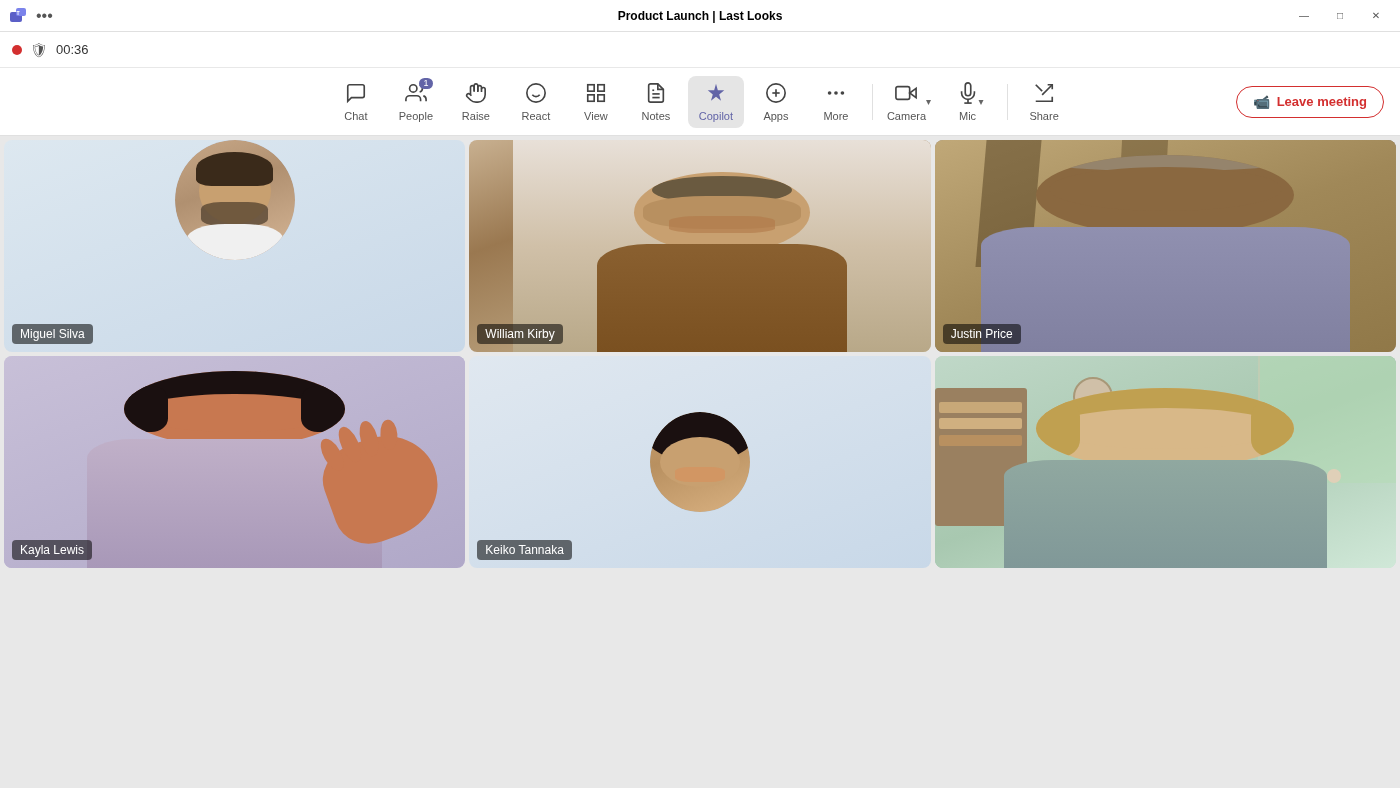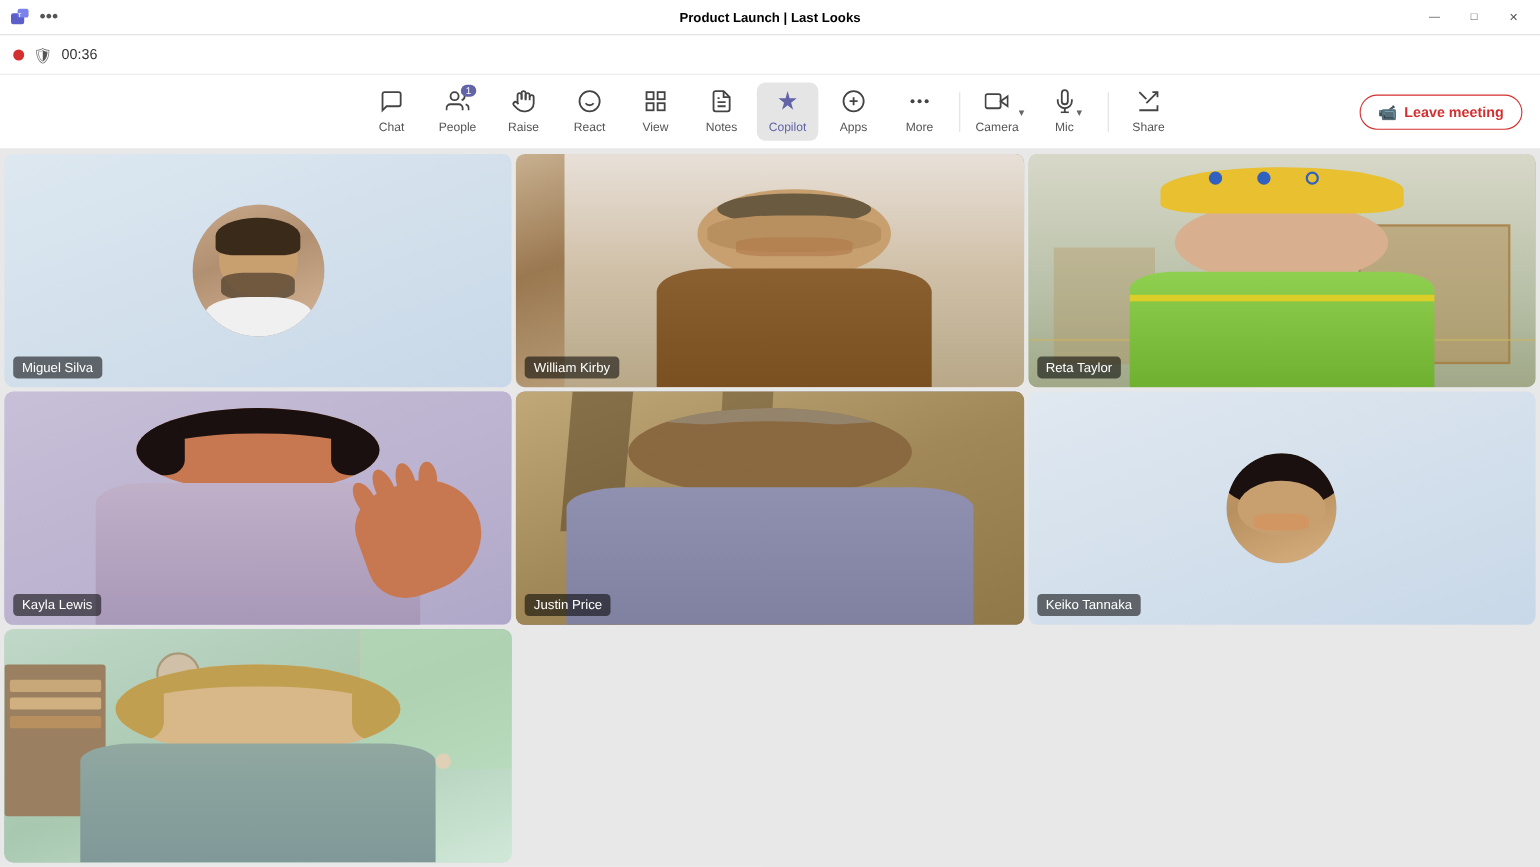--- a/index.html
+++ b/index.html
@@ -182,21 +182,20 @@
     }
     .video-cell {
       position: relative;
       background: #2a2a2a;
       border-radius: 8px;
       overflow: hidden;
     }
     .video-cell.avatar-cell {
       background: #e8eef4;
       display: flex;
-      align-items: center;
       justify-content: center;
     }
     .participant-avatar {
       width: 120px;
       height: 120px;
       border-radius: 50%;
       background: #c0c8d8;
       overflow: hidden;
       display: flex;
       align-items: center;
@@ -445,50 +444,41 @@
         </div>
 
         <div style="position:absolute;top:40%;left:0;width:100%;height:60%;background:linear-gradient(180deg,#8a6030 0%,#7a5020 100%);border-radius:20% 20% 0 0;"></div>
       </div>
     </div>
     <span class="participant-name">William Kirby</span>
   </div>
 
 
 
-  <div class="video-cell" style="background:linear-gradient(160deg,#c0d0b8 0%,#a0c090 50%,#b8d0a8 100%);">
+
+  <div class="video-cell" style="background:linear-gradient(160deg,#988878 0%,#786858 50%,#a89888 100%);">
     <div style="width:100%;height:100%;position:relative;overflow:hidden;">
 
-      <div style="position:absolute;top:0;left:0;right:0;bottom:0;background:linear-gradient(180deg,#d8d8c8 0%,#b8c0a8 60%,#a0a888 100%);"></div>
-
-      <div style="position:absolute;top:30%;right:5%;width:30%;height:60%;background:rgba(180,140,80,0.5);border:2px solid rgba(160,120,60,0.7);"></div>
-      <div style="position:absolute;top:40%;left:5%;width:20%;height:50%;background:rgba(180,140,80,0.3);"></div>
-
-      <div style="position:absolute;bottom:20%;left:0;right:0;height:2px;background:rgba(200,180,100,0.6);"></div>
-
-      <div style="position:absolute;bottom:0;left:20%;width:60%;height:90%;">
-
-        <div style="position:absolute;top:-5%;left:10%;width:80%;height:22%;background:#e8c030;border-radius:50% 50% 20% 20%;z-index:2;">
-
-          <div style="position:absolute;top:10%;left:20%;width:12px;height:12px;background:#3060c0;border-radius:50%;"></div>
-          <div style="position:absolute;top:10%;left:40%;width:12px;height:12px;background:#3060c0;border-radius:50%;"></div>
-          <div style="position:absolute;top:10%;left:60%;width:12px;height:12px;background:#e8c030;border-radius:50%;border:2px solid #3060c0;"></div>
+      <div style="position:absolute;top:0;left:0;right:0;bottom:0;background:linear-gradient(160deg,#c0a878 0%,#a08858 50%,#907848 100%);"></div>
+
+      <div style="position:absolute;top:0;left:10%;width:12%;height:60%;background:rgba(80,60,30,0.5);transform:skewX(-5deg);"></div>
+      <div style="position:absolute;top:0;left:40%;width:10%;height:55%;background:rgba(80,60,30,0.4);transform:skewX(-3deg);"></div>
+
+      <div style="position:absolute;bottom:0;left:10%;width:80%;height:95%;">
+
+        <div style="position:absolute;top:2%;left:15%;width:70%;height:40%;background:#8a6840;border-radius:50%;overflow:hidden;">
+
+          <div style="position:absolute;top:0%;left:5%;width:90%;height:20%;background:#a0a098;border-radius:50%;opacity:0.5;"></div>
+          <div style="position:absolute;top:15%;left:5%;width:90%;height:55%;background:#8a6840;border-radius:50%;"></div>
         </div>
 
-        <div style="position:absolute;top:12%;left:15%;width:70%;height:38%;background:#d8b090;border-radius:50%;overflow:hidden;">
-          <div style="position:absolute;top:20%;left:10%;width:80%;height:30%;background:#d8b090;border-radius:40%;"></div>
-        </div>
-
-        <div style="position:absolute;top:45%;left:0;width:100%;height:55%;background:linear-gradient(180deg,#90d050 0%,#70b030 100%);border-radius:15% 15% 0 0;">
-
-          <div style="position:absolute;top:20%;left:0;right:0;height:6px;background:#f0d020;opacity:0.8;"></div>
-        </div>
-      </div>
-    </div>
-    <span class="participant-name">Reta Taylor</span>
+        <div style="position:absolute;top:38%;left:0;width:100%;height:62%;background:linear-gradient(180deg,#9090b0 0%,#8080a0 100%);border-radius:15% 15% 0 0;"></div>
+      </div>
+    </div>
+    <span class="participant-name">Justin Price</span>
   </div>
 
   <div class="video-cell" style="background:linear-gradient(160deg,#d0c8e0 0%,#b0a8d0 50%,#e8e0f0 100%);">
     <div style="width:100%;height:100%;position:relative;overflow:hidden;">
       <div style="position:absolute;top:0;left:0;right:0;bottom:0;background:linear-gradient(160deg,#c8c0d8 0%,#b0a8c8 100%);"></div>
 
       <div style="position:absolute;bottom:0;left:10%;width:80%;height:95%;">
 
         <div style="position:absolute;top:2%;left:20%;width:60%;height:38%;background:#c87850;border-radius:50%;overflow:hidden;">
 
@@ -506,42 +496,20 @@
           <div style="position:absolute;top:-15%;left:10%;width:15%;height:35%;background:#c87850;border-radius:50%;transform:rotate(-10deg);"></div>
           <div style="position:absolute;top:-20%;left:28%;width:15%;height:38%;background:#c87850;border-radius:50%;transform:rotate(-5deg);"></div>
           <div style="position:absolute;top:-18%;left:46%;width:15%;height:36%;background:#c87850;border-radius:50%;transform:rotate(5deg);"></div>
           <div style="position:absolute;top:-12%;left:64%;width:15%;height:30%;background:#c87850;border-radius:50%;transform:rotate(15deg);"></div>
         </div>
       </div>
     </div>
     <span class="participant-name">Kayla Lewis</span>
   </div>
 
-  <div class="video-cell" style="background:linear-gradient(160deg,#988878 0%,#786858 50%,#a89888 100%);">
-    <div style="width:100%;height:100%;position:relative;overflow:hidden;">
-
-      <div style="position:absolute;top:0;left:0;right:0;bottom:0;background:linear-gradient(160deg,#c0a878 0%,#a08858 50%,#907848 100%);"></div>
-
-      <div style="position:absolute;top:0;left:10%;width:12%;height:60%;background:rgba(80,60,30,0.5);transform:skewX(-5deg);"></div>
-      <div style="position:absolute;top:0;left:40%;width:10%;height:55%;background:rgba(80,60,30,0.4);transform:skewX(-3deg);"></div>
-
-      <div style="position:absolute;bottom:0;left:10%;width:80%;height:95%;">
-
-        <div style="position:absolute;top:2%;left:15%;width:70%;height:40%;background:#8a6840;border-radius:50%;overflow:hidden;">
-
-          <div style="position:absolute;top:0%;left:5%;width:90%;height:20%;background:#a0a098;border-radius:50%;opacity:0.5;"></div>
-          <div style="position:absolute;top:15%;left:5%;width:90%;height:55%;background:#8a6840;border-radius:50%;"></div>
-        </div>
-
-        <div style="position:absolute;top:38%;left:0;width:100%;height:62%;background:linear-gradient(180deg,#9090b0 0%,#8080a0 100%);border-radius:15% 15% 0 0;"></div>
-      </div>
-    </div>
-    <span class="participant-name">Justin Price</span>
-  </div>
-
   <div class="video-cell keiko-cell" style="background:linear-gradient(160deg,#e0e8f0 0%,#c8d8e8 100%);">
     <div class="keiko-avatar">
       <div style="width:100%;height:100%;background:linear-gradient(160deg,#c8a070 0%,#b89060 40%,#d8b080 100%);border-radius:50%;position:relative;overflow:hidden;">
 
         <div style="position:absolute;top:-5%;left:-5%;width:110%;height:55%;background:#1a1010;border-radius:50%;"></div>
 
         <div style="position:absolute;top:25%;left:10%;width:80%;height:50%;background:#c8a070;border-radius:50%;"></div>
 
         <div style="position:absolute;top:55%;left:25%;width:50%;height:15%;background:#d8905a;border-radius:30%;opacity:0.6;"></div>
       </div>

